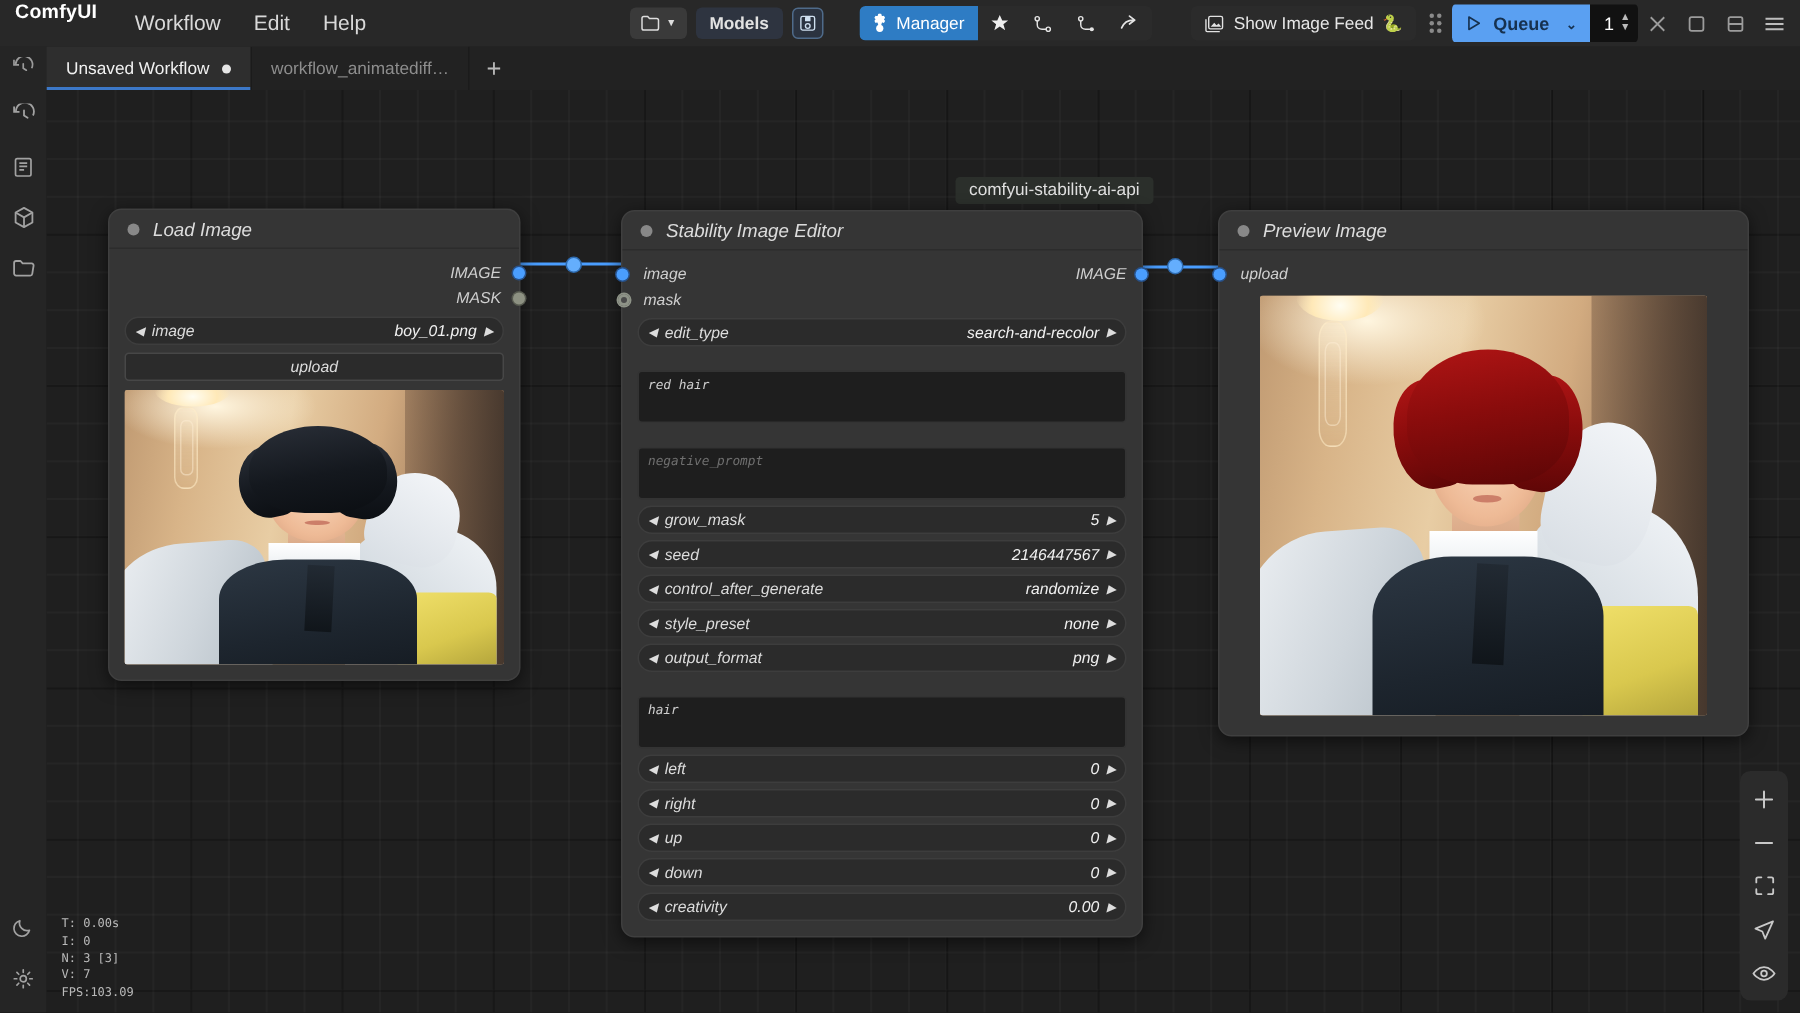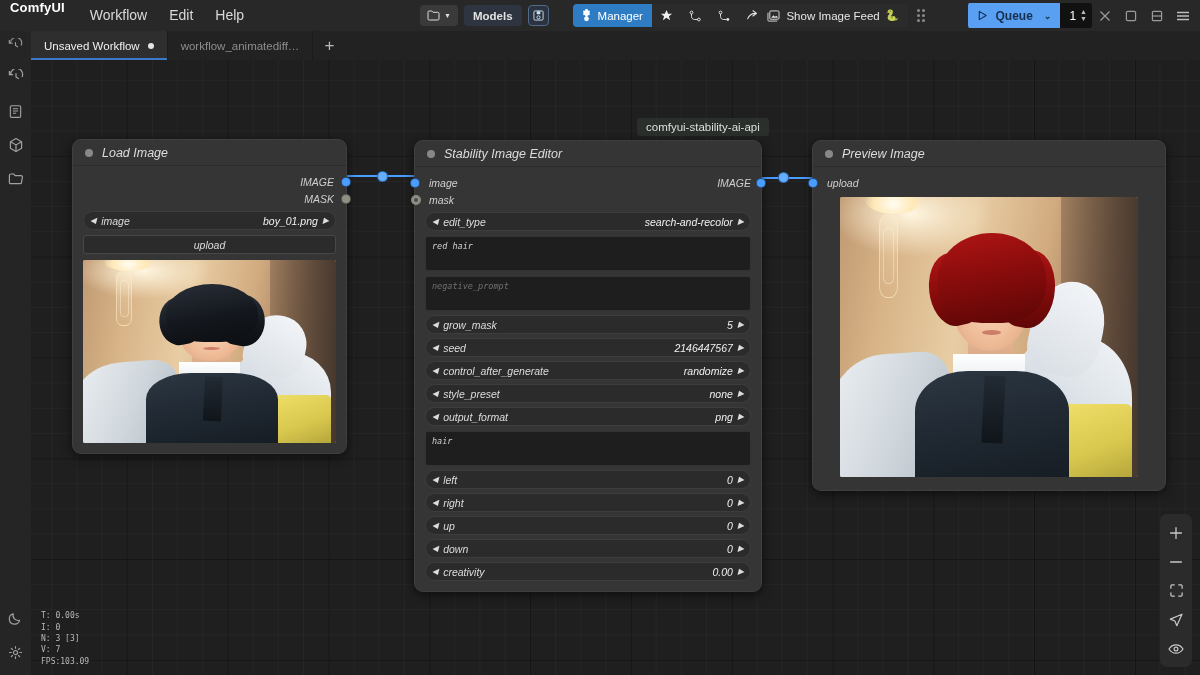--- a/index.html
+++ b/index.html
@@ -63,21 +63,21 @@
   .feed-btn {
     height: 23px; background: #2b2b2b; border-radius: 4px;
     display: flex; align-items: center; gap: 6px; padding: 0 9px;
     color: #e6e6e6; font-size: 11.5px; cursor: pointer;
   }
   .drag-dots { width: 12px; height: 18px; margin: 0 5px 0 7px;
     display: grid; grid-template-columns: 3px 3px; grid-template-rows: 3px 3px 3px;
     gap: 2px; align-content: center; justify-content: center; }
   .drag-dots i { background: #8a8a8a; border-radius: 50%; width: 3px; height: 3px; display:block;}
 
-  .queue-wrap { display: flex; align-items: center; height: 27px; border-radius: 4px; overflow: hidden; margin-left: 36px; }
+  .queue-wrap { display: flex; align-items: center; height: 27px; border-radius: 4px; overflow: hidden; }
   .queue-btn {
     background: #5aa0f2; color: #16314f; height: 25px;
     display: flex; align-items: center; gap: 7px; padding: 0 9px;
     font-size: 12px; font-weight: 600; cursor: pointer;
   }
   .queue-num {
     background: #111; height: 25px; display: flex; align-items: center;
     gap: 4px; padding: 0 5px 0 9px; color: #fff; font-size: 12px;
   }
   .spin { display: flex; flex-direction: column; gap: 1px; color: #bbb; }
@@ -185,21 +185,21 @@
     position: relative;
   }
   .widget .wname { margin-left: 5px; }
   .widget .wval { margin-left: auto; margin-right: 5px; color: #f0f0f0; }
   .arrow { color: #ddd; font-size: 8px; line-height: 1; }
   .widget.btn {
     justify-content: center; border-radius: 3px; background: #2b2b2b;
     border: 1px solid #474747; height: 19px; margin-top: 5px;
   }
   .textarea {
-    margin-top: 5px; background: #1e1e1e; border: 1px solid #333;
+    margin-top: 16px; background: #1e1e1e; border: 1px solid #333;
     border-radius: 3px; height: 35px; padding: 4px 6px;
     font-family: "DejaVu Sans Mono", monospace; font-size: 8.5px;
     color: #cfcfcf; overflow: hidden; line-height: 1.3;
   }
   .textarea.ph { color: #6f6f6f; }
   .api-val {
     position: absolute; left: 50%; right: 12px; top: 3px; bottom: 3px;
     background: #3d7fe8; border-radius: 2px;
   }
 

